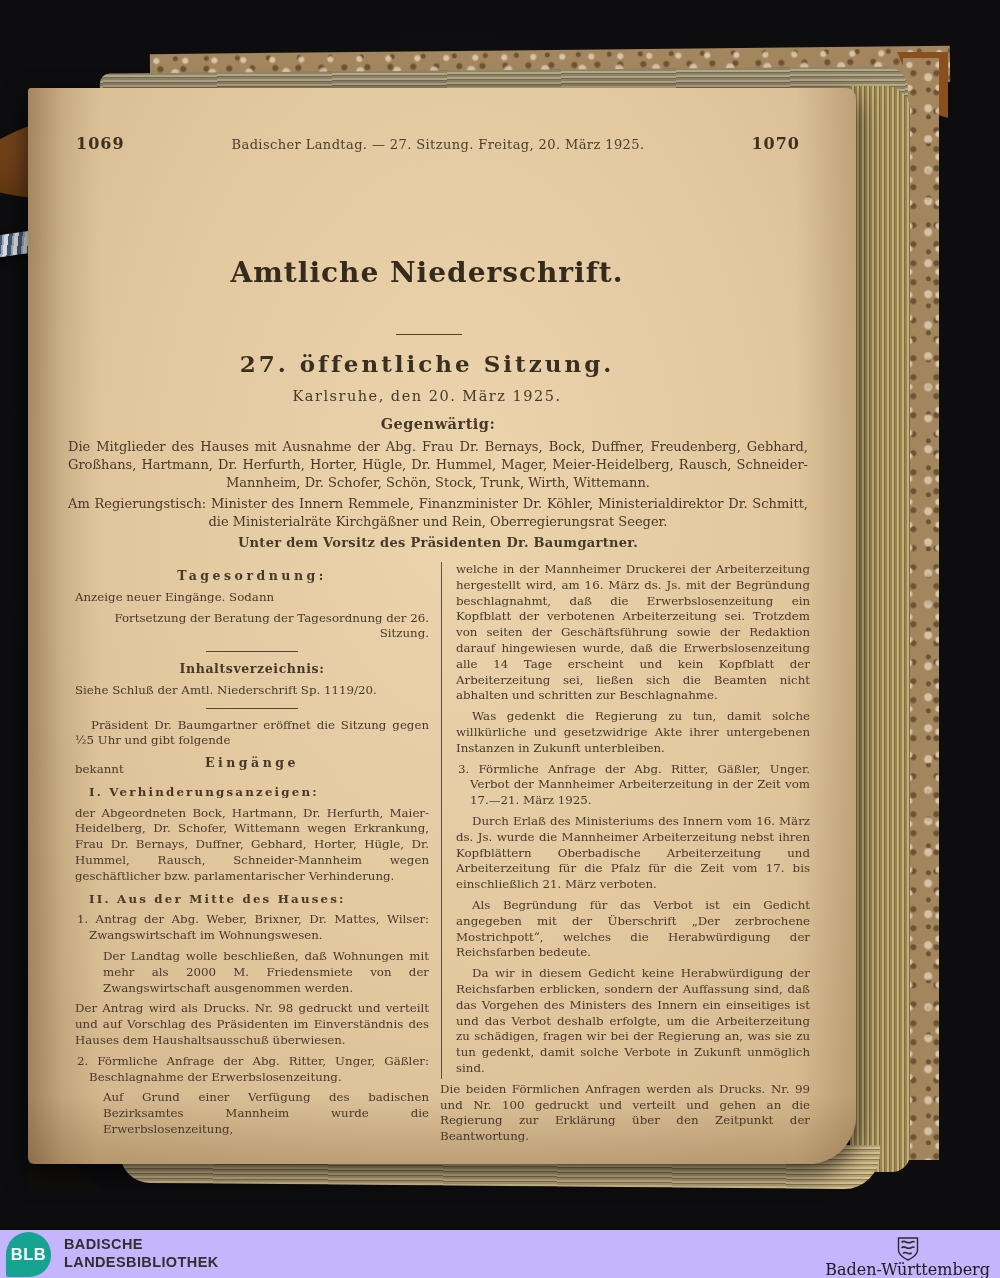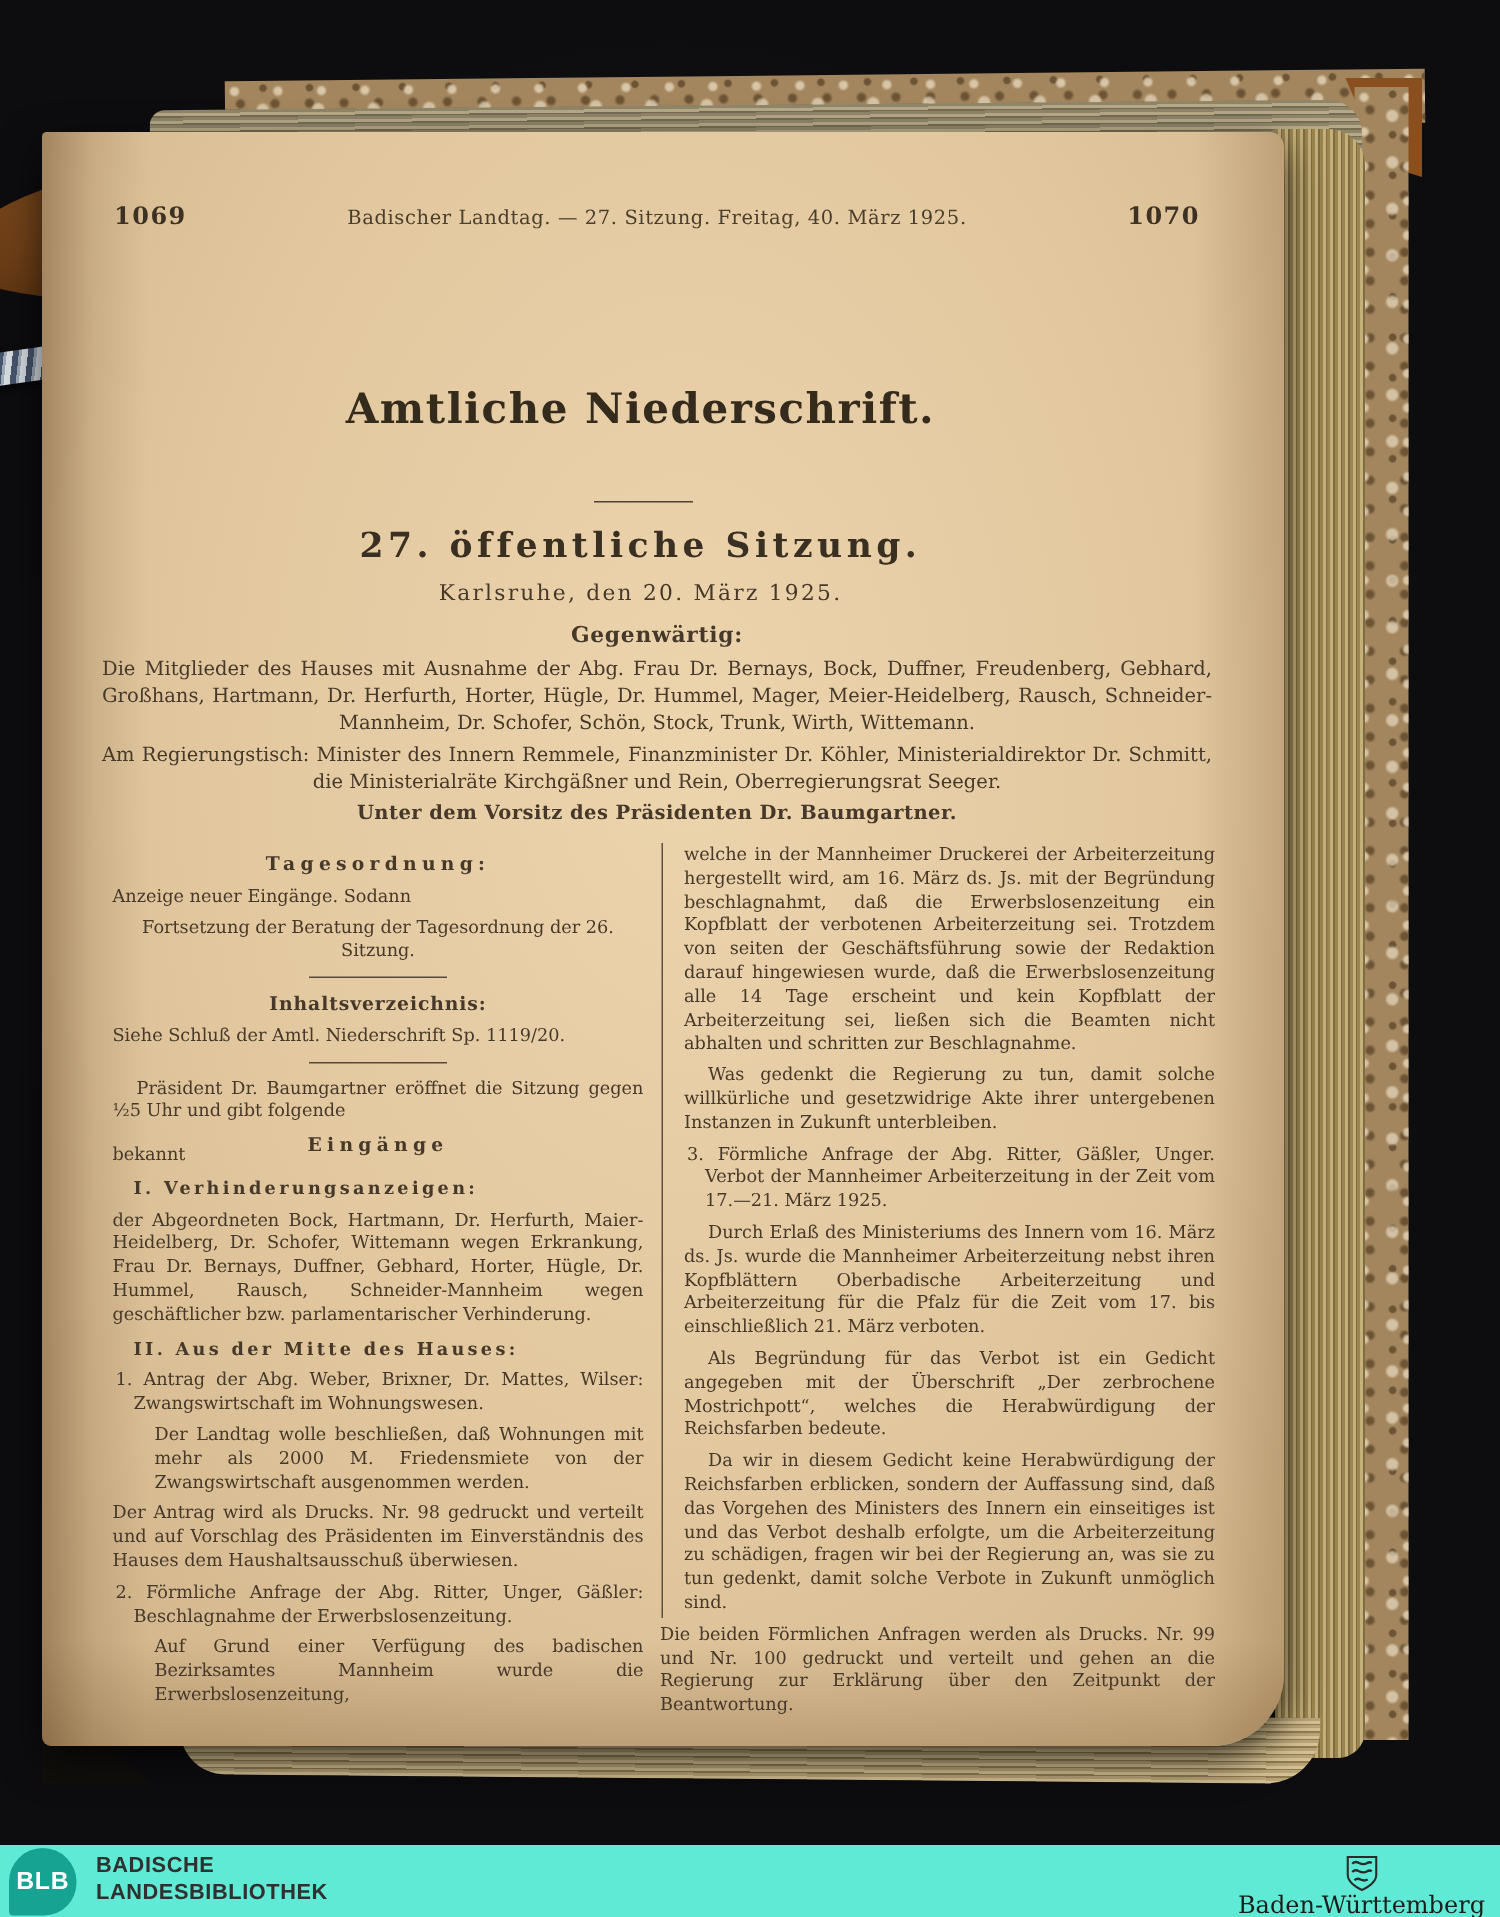--- a/index.html
+++ b/index.html
@@ -84,21 +84,21 @@
   .col p.center{text-align:left;}
   .col-h{text-align:center;font-weight:bold;letter-spacing:3.5px;font-size:12.5px;margin:6px 0 4px;}
   .sec-h{font-weight:bold;letter-spacing:2.2px;margin:7px 0 3px;padding-left:14px;text-align:left;}
   .small-rule{width:92px;margin:9px auto;border-top:1.2px solid #55483a;}
   .indent1{text-indent:16px;}
   .blockindent{padding-left:28px;}
   .hang{padding-left:14px;text-indent:-12px;}
   .outdent{margin-left:-16px !important;}
   .bekannt{margin-top:-14px !important;text-align:center;}
   
-  .footer{position:absolute;left:0;top:1230px;width:1000px;height:48px;background:#5eead4;
+  .footer{position:absolute;left:0;top:1230px;width:1000px;height:48px;background:#c4b5fd;
     display:flex;align-items:center;font-family:"Liberation Sans", sans-serif;}
   .blb-logo{width:45px;height:45px;margin:1px 0 0 6px;background:#17a392;
     border-radius:50% 50% 48% 6%;display:flex;align-items:center;justify-content:center;}
   .blb-logo span{color:#ffffff;font-weight:bold;font-size:16.5px;letter-spacing:.5px;}
   .library-name{margin-left:13px;font-weight:bold;font-size:14.5px;line-height:1.22;
     color:#303030;letter-spacing:.4px;}
   .state-brand{position:absolute;right:10px;top:0;height:48px;display:flex;flex-direction:column;
     align-items:center;justify-content:flex-end;padding-bottom:3px;}
   .state-name{font-family:"DejaVu Serif", serif;font-size:16px;color:#1d1d1d;line-height:1;}
   .coa{margin-bottom:1px;}
@@ -113,41 +113,41 @@
   <div class="leather-corner"></div>
   <div class="marble marble-right"></div>
   <div class="edges-top"></div>
   <div class="edges-right"></div>
   <div class="edges-bottom"></div>
   <div class="corner-shadow"></div>
 
   <div class="page">
     <div class="page-header">
       <span class="pageno">1069</span>
-      <span class="running-title">Badischer Landtag. — 27. Sitzung. Freitag, 40. März 1925.</span>
+      <span class="running-title">Badischer Landtag. — 27. Sitzung. Freitag, 20. März 1925.</span>
       <span class="pageno">1070</span>
     </div>
 
     <div class="doc-title">Amtliche Niederschrift.</div>
     <div class="title-rule"></div>
     <div class="session-heading">27. öffentliche Sitzung.</div>
     <div class="session-date">Karlsruhe, den 20. März 1925.</div>
 
     <div class="present">
       <div class="present-heading">Gegenwärtig:</div>
       <p>Die Mitglieder des Hauses mit Ausnahme der Abg. Frau Dr. Bernays, Bock, Duffner, Freudenberg, Gebhard, Großhans, Hartmann, Dr. Herfurth, Horter, Hügle, Dr. Hummel, Mager, Meier-Heidelberg, Rausch, Schneider-Mannheim, Dr. Schofer, Schön, Stock, Trunk, Wirth, Wittemann.</p>
       <p>Am Regierungstisch: Minister des Innern Remmele, Finanzminister Dr. Köhler, Ministerialdirektor Dr. Schmitt, die Ministerialräte Kirchgäßner und Rein, Oberregierungsrat Seeger.</p>
       <div class="chair">Unter dem Vorsitz des Präsidenten Dr. Baumgartner.</div>
     </div>
 
     <div class="columns">
       <div class="col col-left">
         <div class="col-h">Tagesordnung:</div>
         <p class="center" style="text-align:left">Anzeige neuer Eingänge.  Sodann</p>
-        <p style="text-align:center">Fortsetzung der Beratung der Tagesordnung der 26. Sitzung.</p>
+        <p style="text-align:right">Fortsetzung der Beratung der Tagesordnung der 26. Sitzung.</p>
         <div class="small-rule"></div>
         <div class="col-h" style="letter-spacing:.6px">Inhaltsverzeichnis:</div>
         <p class="center">Siehe Schluß der Amtl. Niederschrift Sp. 1119/20.</p>
         <div class="small-rule"></div>
         <p class="indent1">Präsident Dr. Baumgartner eröffnet die Sitzung gegen ½5 Uhr und gibt folgende</p>
         <div class="col-h">Eingänge</div>
         <p class="bekannt">bekannt</p>
         <div class="sec-h">I. Verhinderungsanzeigen:</div>
         <p>der Abgeordneten Bock, Hartmann, Dr. Herfurth, Maier-Heidelberg, Dr. Schofer, Wittemann wegen Erkrankung, Frau Dr. Bernays, Duffner, Gebhard, Horter, Hügle, Dr. Hummel, Rausch, Schneider-Mannheim wegen geschäftlicher bzw. parlamentarischer Verhinderung.</p>
         <div class="sec-h">II. Aus der Mitte des Hauses:</div>

